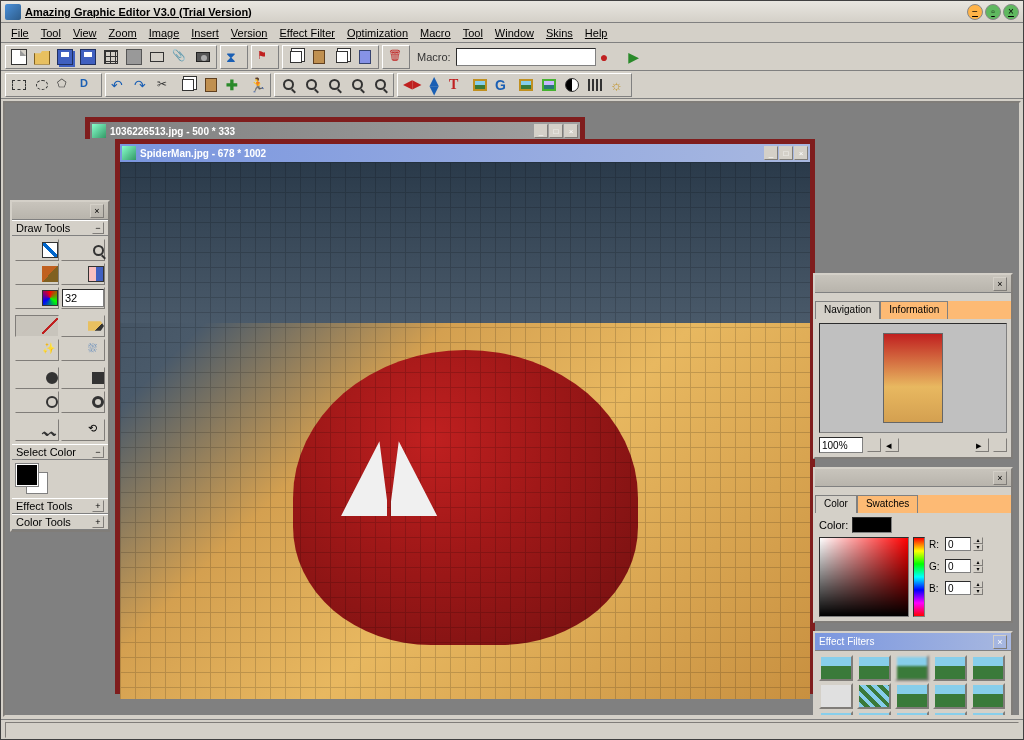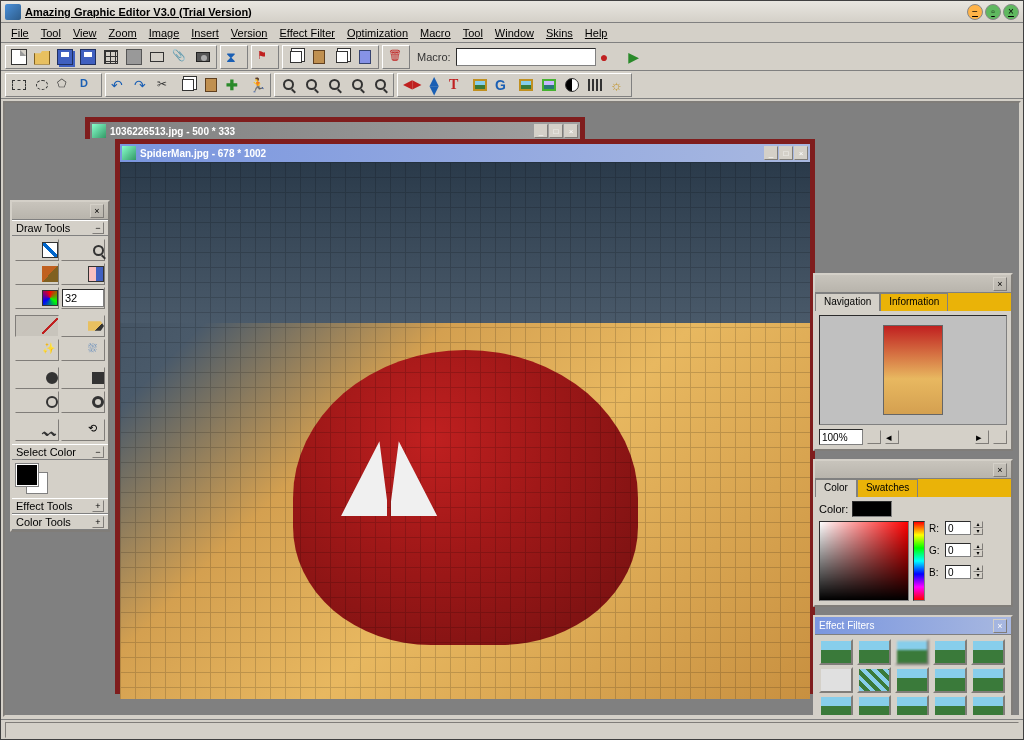--- a/index.html
+++ b/index.html
@@ -58,21 +58,21 @@
 
 .spidey { width: 100%; height: 100%; background: linear-gradient(135deg, #3a4a5a 0%, #4a5a6a 20%, #d4a050 40%, #e8b860 60%, #c89040 100%); position: relative; }
 .spidey::before { content: ""; position: absolute; left: 25%; top: 35%; width: 50%; height: 55%; background: radial-gradient(ellipse at 40% 30%, #c02020 0%, #a01818 40%, #701010 100%); border-radius: 50% 50% 40% 40%; }
 .spidey::after { content: ""; position: absolute; left: 32%; top: 52%; width: 14%; height: 14%; background: linear-gradient(to right, #f0f0f0 48%, transparent 48%, transparent 52%, #f0f0f0 52%); clip-path: polygon(0 100%, 40% 0, 50% 100%, 60% 0, 100% 100%); }
 .grid-overlay { position: absolute; inset: 0; background-image: linear-gradient(#000 1px, transparent 1px), linear-gradient(90deg, #000 1px, transparent 1px); background-size: 15px 15px; opacity: 0.15; }
 .bldg { position: absolute; left: 0; top: 0; width: 100%; height: 30%; background: linear-gradient(to bottom, #2a3a4a, #4a5a6a); }
 
 
 .right-panels { position: absolute; right: 6px; top: 170px; width: 200px; display: flex; flex-direction: column; gap: 8px; z-index: 50; }
 .panel { background: #d4d0c8; border: 2px outset #d4d0c8; }
-.panel-tabs { display: flex; height: 18px; background: #eab308; }
+.panel-tabs { display: flex; height: 18px; background: #fdba74; margin-top: 8px; }
 .ptab { padding: 2px 8px; border: 1px solid #808080; border-bottom: none; cursor: pointer; font-size: 10px; }
 .ptab.active { background: #d4d0c8; }
 .nav-body { padding: 4px; }
 .nav-thumb { width: 100%; height: 110px; background: #c0c0c0; border: 1px inset #808080; display: flex; align-items: center; justify-content: center; }
 .nav-thumb-img { width: 60px; height: 90px; background: linear-gradient(to bottom, #c02020 0%, #e8b860 60%, #d4a050 100%); border: 1px solid #666; }
 .nav-controls { display: flex; align-items: center; gap: 4px; margin-top: 4px; }
 .nav-zoom { width: 44px; height: 16px; background: #fff; border: 1px inset #808080; padding: 0 2px; font-size: 10px; }
 .nav-btn { width: 14px; height: 14px; border: 1px outset #d4d0c8; cursor: pointer; }
 
 .color-body { padding: 4px; }

